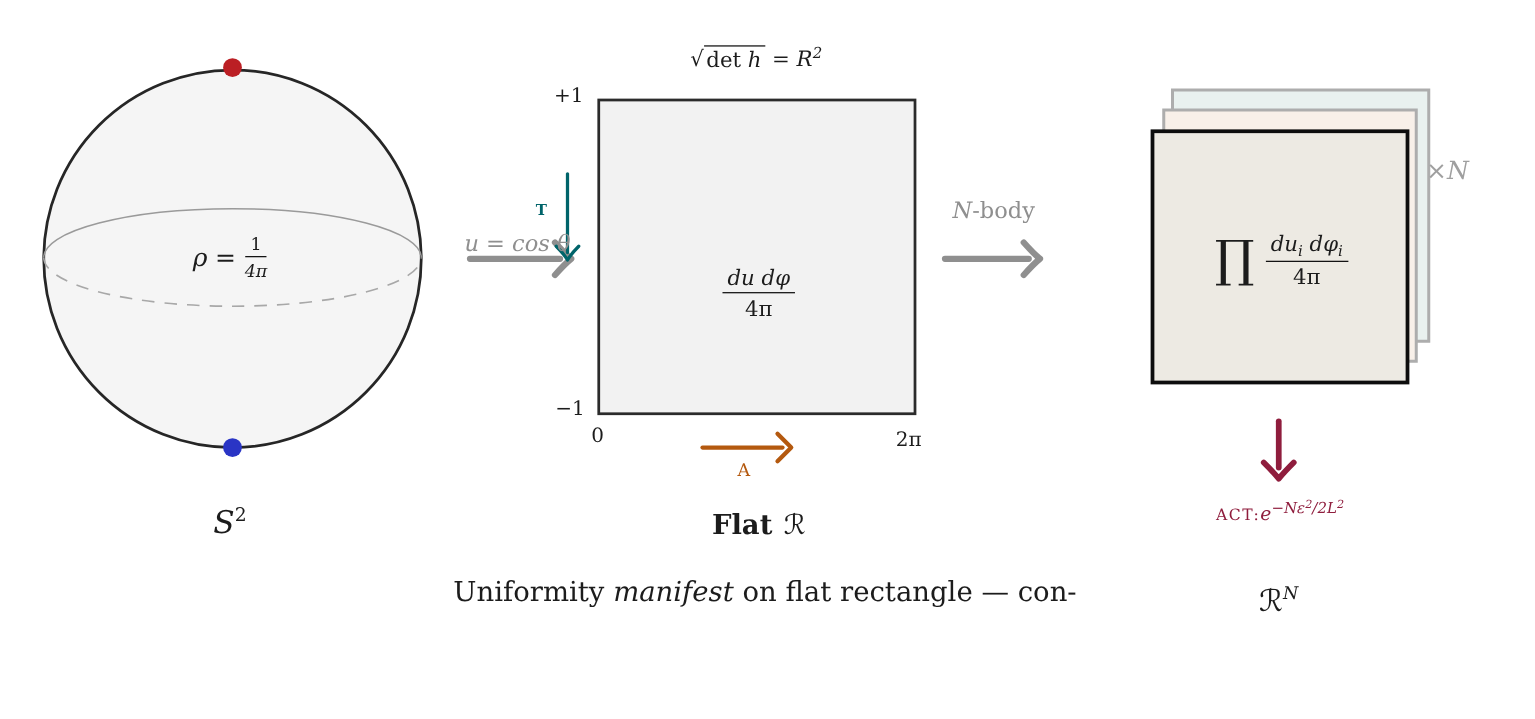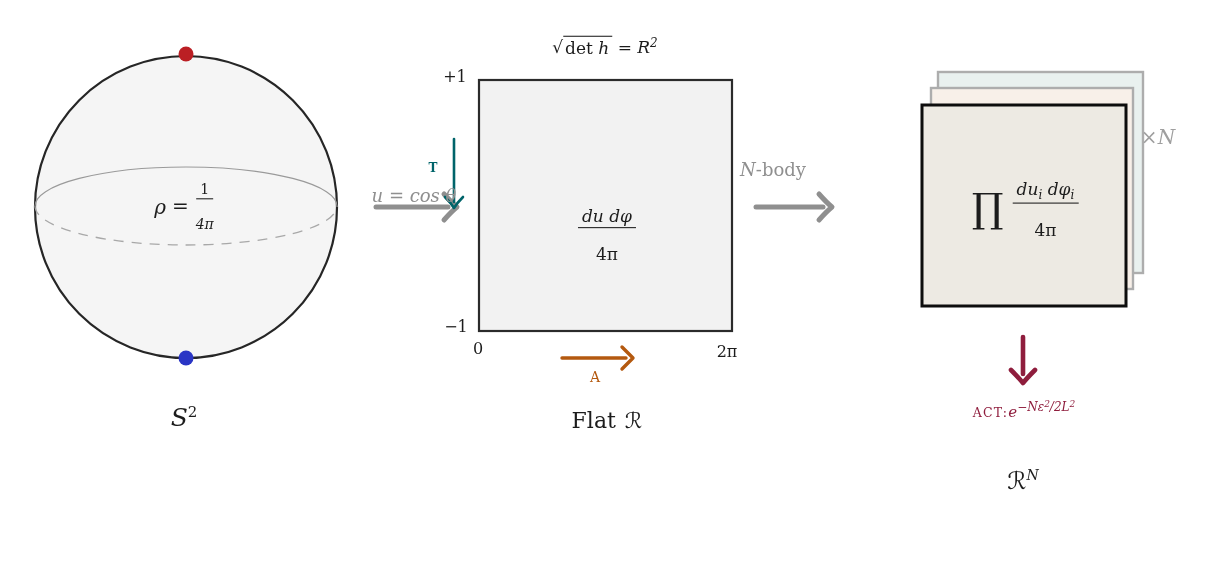--- a/index.html
+++ b/index.html
@@ -11,21 +11,21 @@
   }
   .canvas { position:relative; width:1228px; height:575px; background:#fff; }
   .canvas > svg { position:absolute; left:0; top:0; }
 
   .lbl { position:absolute; transform:translate(-50%,-50%); white-space:nowrap; line-height:1.05; }
   .math { font-style:italic; }
 
   
   .frac { display:inline-flex; flex-direction:column; align-items:center; vertical-align:middle; }
   .frac .num { padding:0 4px 1px 4px; border-bottom:1.4px solid #111; }
-  .frac .den { padding-top:18px; }
+  .frac .den { padding-top:5px; }
 
   
   .rho-lbl { font-size:20px; }
   .rho-lbl .frac { font-size:14px; margin-left:7px; transform:translateY(-1px); }
   .rho-lbl .eq { margin-left:6px; font-style:normal; }
 
   .s2-lbl { font-size:25px; }
   .s2-lbl sup { font-size:15px; }
 
   .ucos-lbl { font-size:18px; color:#8f8f8f; }
@@ -37,21 +37,21 @@
   .radical { font-style:normal; }
 
   .tick { font-size:16px; }
 
   .measure-lbl .frac { font-size:17px; }
   .measure-lbl .frac .num { font-style:italic; }
 
   .a-lbl { font-size:14px; color:#b4590f; }
 
   .flatr-lbl { font-size:22px; }
-  .flatr-lbl .bold { font-weight:normal; }
+  .flatr-lbl .bold { font-weight:bold; }
   .script { font-family:"DejaVu Sans","DejaVu Serif",serif; }
   .flatr-lbl .script { margin-left:9px; }
 
   .nbody-lbl { font-size:18px; color:#8f8f8f; }
 
   .timesn-lbl { font-size:20px; color:#9f9f9f; }
 
   .prod-lbl { display:flex; align-items:center; gap:9px; }
   .prod-sign { font-size:40px; font-style:normal; line-height:1; transform:translateY(-2px); }
   .prod-lbl .frac { font-size:17px; }
@@ -144,21 +144,21 @@
         <span class="den">4π</span>
       </span>
   </div>
 
   <div class="lbl a-lbl" style="left:595px; top:377px;">A</div>
 
   <div class="lbl flatr-lbl" style="left:607px; top:421px;">
     <span class="bold">Flat</span><span class="script">ℛ</span>
   </div>
 
-  <div class="lbl nbody-lbl" style="left:773px; top:170px;">
+  <div class="lbl nbody-lbl" style="left:795px; top:170px;">
     <span class="math">N</span><span>-body</span>
   </div>
 
   <div class="lbl timesn-lbl" style="left:1158px; top:137px;">
     <span>×</span><span class="math">N</span>
   </div>
 
   <div class="lbl prod-lbl" style="left:1025px; top:210px;">
     <span class="prod-sign">∏</span>
       <span class="frac">
@@ -169,15 +169,16 @@
 
   <div class="lbl act-lbl" style="left:1024px; top:410px;">
     <span class="act-word">ACT:</span><span class="math">e</span><span class="exp math"><span>−Nε</span><span class="sq">2</span><span>/2L</span><span class="sq">2</span></span>
   </div>
 
   <div class="lbl rn-lbl" style="left:1023px; top:481px;">
     <span class="script">ℛ</span><sup>N</sup>
   </div>
 
   <div class="caption">
+    <div><span>Uniformity</span> <span class="math">manifest</span> <span>on flat rectangle — con-</span></div>
   </div>
 
 </div>
 
 </body></html>

